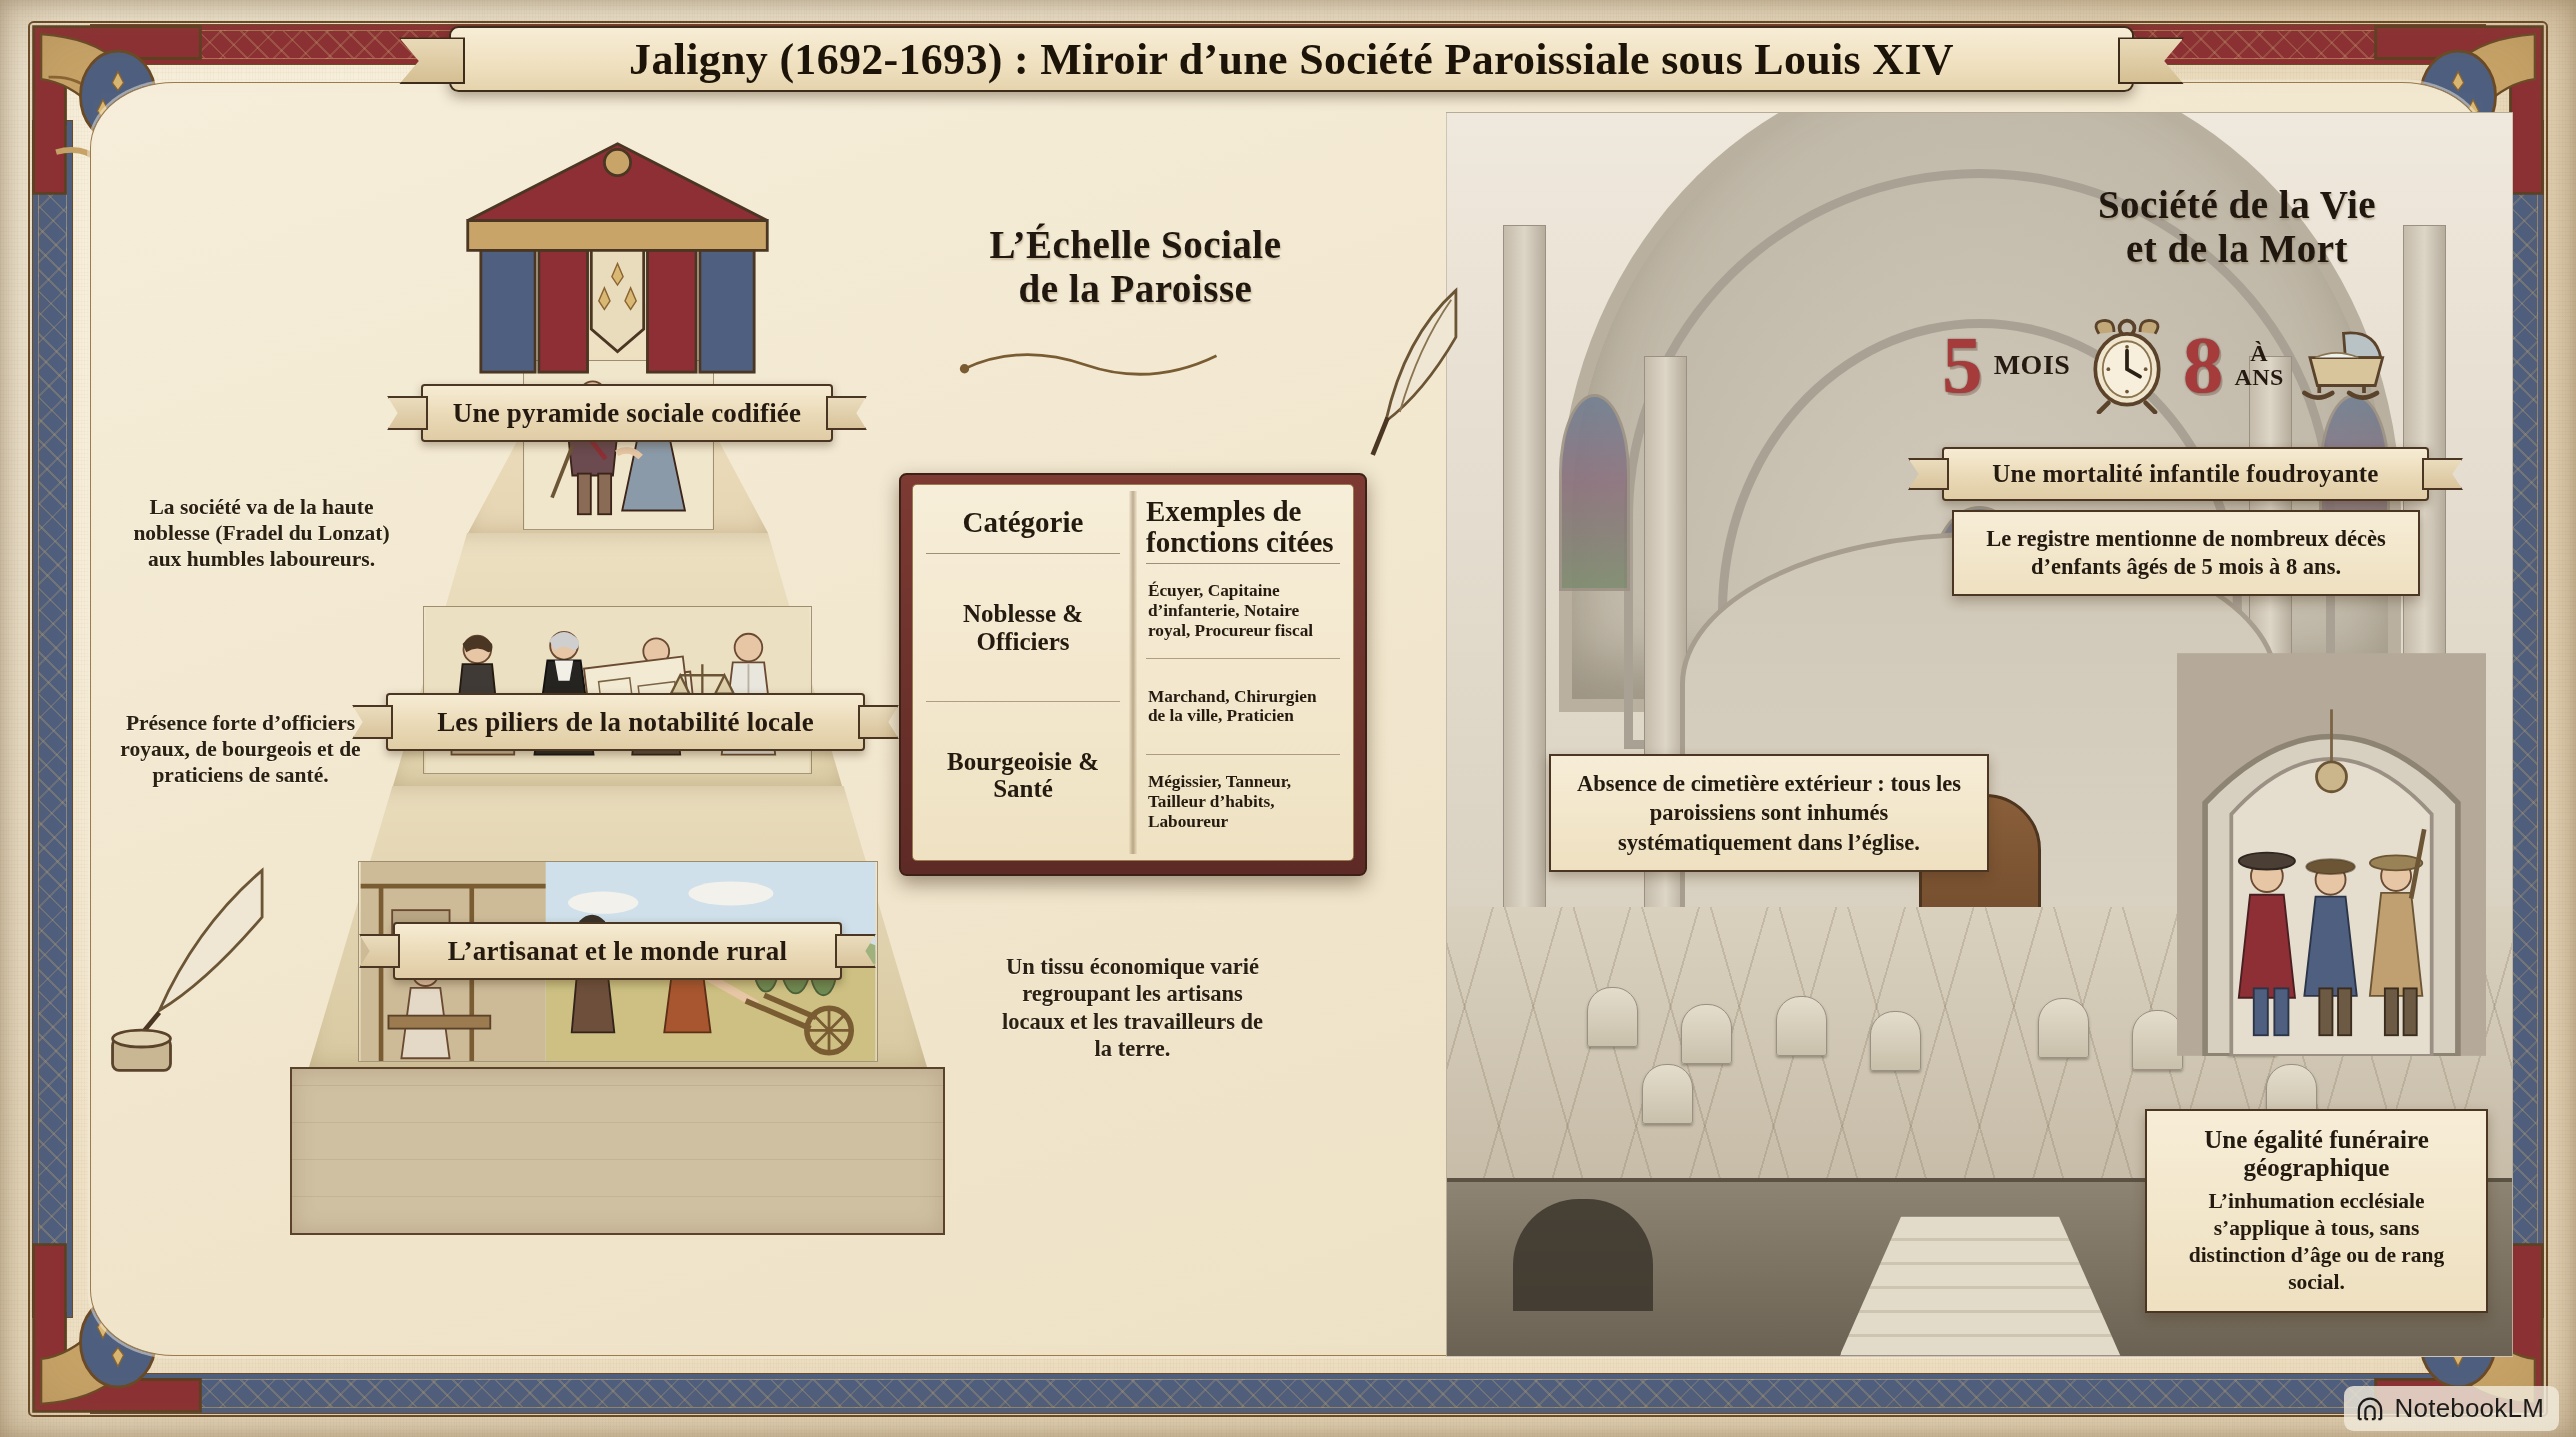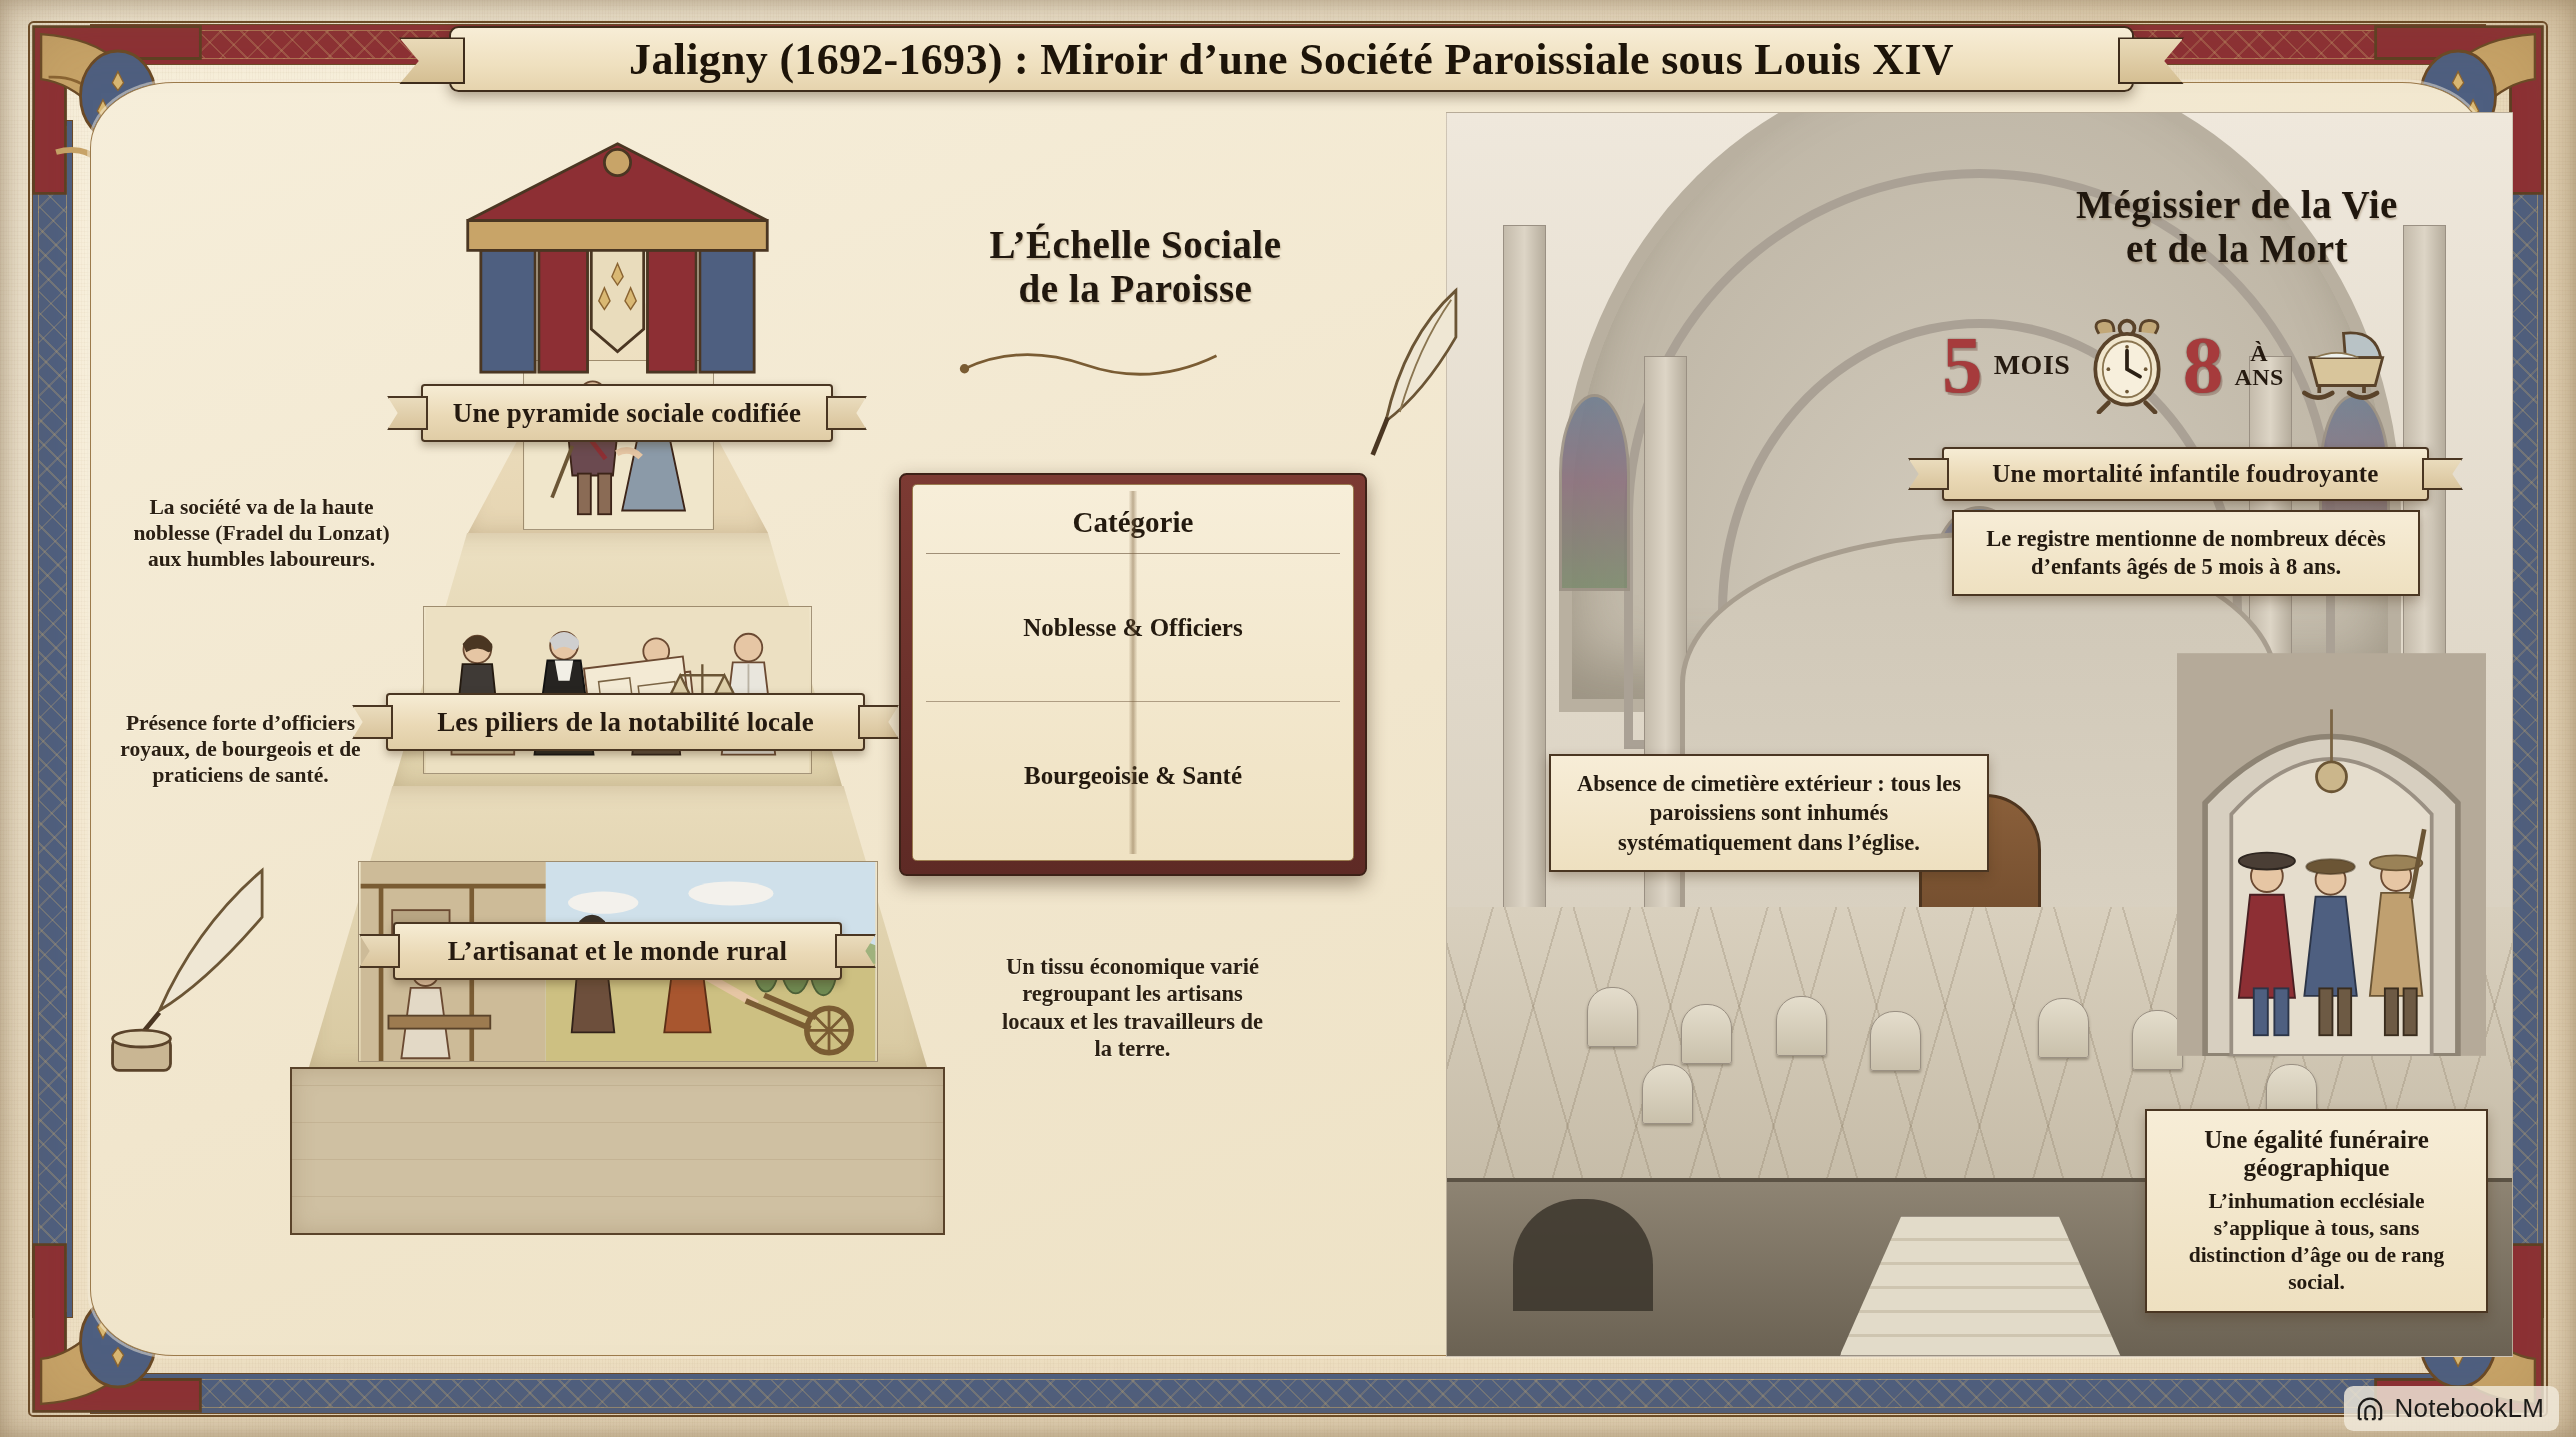--- a/index.html
+++ b/index.html
@@ -536,20 +536,26 @@
 
   <div id="book">
     <div class="cover"></div>
     <div class="pages">
       <div class="spine"></div>
       <div class="bk-col left">
         <div class="bk-head">Catégorie</div>
         <div class="bk-cell">Noblesse &amp; Officiers</div>
         <div class="bk-cell">Bourgeoisie &amp; Santé</div>
       </div>
+      <div class="bk-col right">
+        <div class="bk-head">Exemples de fonctions citées</div>
+        <div class="bk-cell">Écuyer, Capitaine d’infanterie, Notaire royal, Procureur fiscal</div>
+        <div class="bk-cell">Marchand, Chirurgien de la ville, Praticien</div>
+        <div class="bk-cell">Mégissier, Tanneur, Tailleur d’habits, Laboureur</div>
+      </div>
     </div>
   </div>
 
   <div id="church">
     <div class="vault"></div>
     <div class="arch" style="left:50%;top:56px;width:711px;height:580px;margin-left:-356px;"></div>
     <div class="arch" style="left:50%;top:206px;width:524px;height:487px;margin-left:-262px;"></div>
 
     <div class="pillar" style="left:56px;top:112px;bottom:281px;"></div>
     <div class="pillar" style="left:197px;top:243px;bottom:290px;"></div>
@@ -608,21 +614,21 @@
         <ellipse cx="234" cy="224" rx="28" ry="8" fill="#9a8257" stroke="#6b5535" stroke-width="2"></ellipse>
         <path d="M218 256 h32 l12 110 h-56 Z" fill="#c0a070" stroke="#6b5535" stroke-width="2"></path>
         <path d="M250 262 l14 -74" stroke="#6b5535" stroke-width="5"></path>
         <rect x="222" y="358" width="14" height="50" fill="#6d5a44" stroke="#3a2d1e" stroke-width="2"></rect>
         <rect x="242" y="358" width="14" height="50" fill="#6d5a44" stroke="#3a2d1e" stroke-width="2"></rect>
       </g>
     </svg>
   </div>
 
   <div class="section-title" style="left:1975px; top:183px; width:524px; font-size:39px;">
-    <div>Mégissier de la Vie</div>
+    <div>Société de la Vie</div>
     <div>et de la Mort</div>
   </div>
 
   <div id="stats">
     <span class="stat-num">5</span>
     <span class="stat-unit">MOIS</span>
     <svg width="90" height="97" viewBox="0 0 96 104" style="flex:none;">
       <path d="M18 18 q-8 -12 4 -14 q12 -2 12 12" fill="#c2a878" stroke="#5a432a" stroke-width="3"></path>
       <path d="M78 18 q8 -12 -4 -14 q-12 -2 -12 12" fill="#c2a878" stroke="#5a432a" stroke-width="3"></path>
       <circle cx="48" cy="12" r="8" fill="none" stroke="#5a432a" stroke-width="4"></circle>

